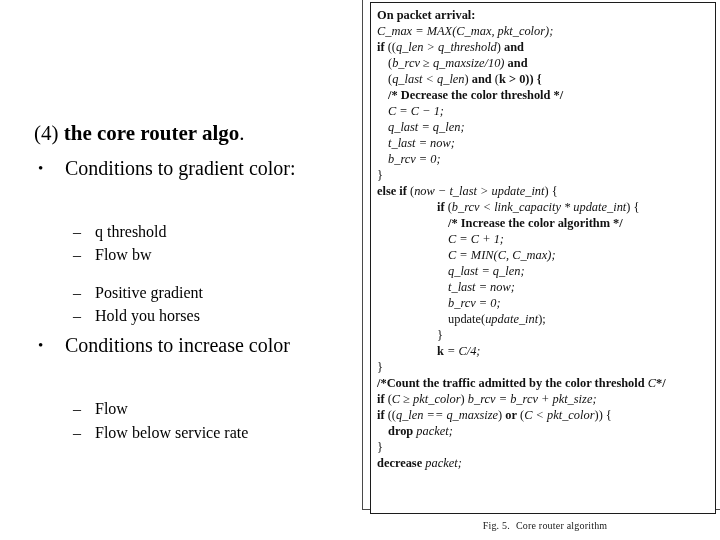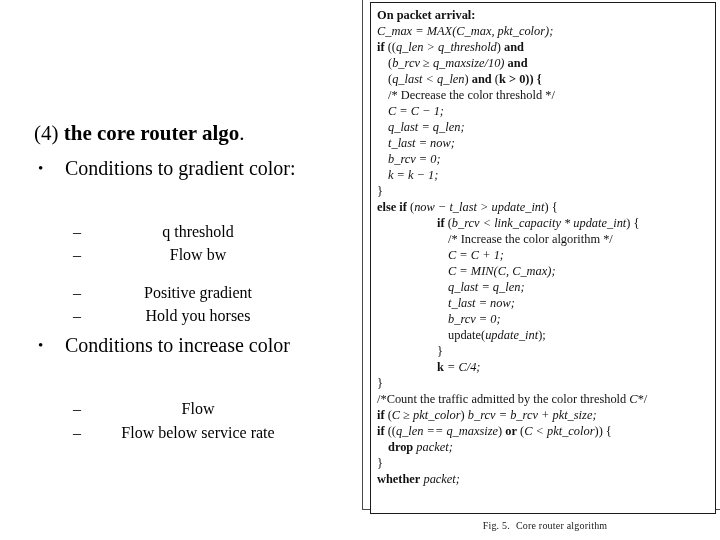--- a/index.html
+++ b/index.html
@@ -69,21 +69,21 @@
   .bullet-l2 .marker {
     position: absolute;
     left: 0px;
     top: 0px;
     width: 14px;
     font-size: 16px;
     line-height: 23px;
   }
   .bullet-l2 .txt {
     display: block;
-    text-align: center;
+    margin-left: 22px;
   }
 
   #b1 { top: 144px; }
   #s1 { top: 208px; }
   #s2 { top: 231px; }
   #s3 { top: 269px; }
   #s4 { top: 292px; }
   #b2 { top: 321px; }
   #s5 { top: 385px; }
   #s6 { top: 409px; }
@@ -126,21 +126,21 @@
     right: 2px;
     font-family: "Liberation Serif", "DejaVu Serif", serif;
     font-size: 12.4px;
     line-height: 16px;
     color: #111111;
     white-space: nowrap;
   }
   .cl { display: block; height: 16px; }
   .kw { font-weight: bold; }
   .id { font-style: italic; }
-  .cm { font-weight: normal; }
+  .cm { font-weight: bold; }
 
   .i0 { padding-left: 0px; }
   .i1 { padding-left: 11px; }
   .i4 { padding-left: 60px; }
   .i5 { padding-left: 71px; }
 
   #figure-caption {
     position: absolute;
     left: 0px;
     top: 520px;
@@ -224,21 +224,20 @@
       <span class="cl i1"><b class="cm">/* Decrease the color threshold */</b></span>
 
       <span class="cl i1"><i class="id">C = C − 1;</i></span>
 
       <span class="cl i1"><i class="id">q_last</i><i class="id"> = </i><i class="id">q_len</i><i class="id">;</i></span>
 
       <span class="cl i1"><i class="id">t_last</i><i class="id"> = </i><i class="id">now</i><i class="id">;</i></span>
 
       <span class="cl i1"><i class="id">b_rcv</i><i class="id"> = 0;</i></span>
 
-      <span class="cl i1"><i class="id">k = k − 1;</i></span>
 
       <span class="cl i0"><span>}</span></span>
 
       <span class="cl i0"><b class="kw">else if</b><span> (</span><i class="id">now − t_last</i><i class="id"> &gt; </i><i class="id">update_int</i><span>) {</span></span>
 
       <span class="cl i4"><b class="kw">if</b><span> (</span><i class="id">b_rcv</i><i class="id"> &lt; </i><i class="id">link_capacity</i><i class="id"> * </i><i class="id">update_int</i><span>) {</span></span>
 
       <span class="cl i5"><b class="cm">/* Increase the color algorithm */</b></span>
 
       <span class="cl i5"><i class="id">C = C + 1;</i></span>
@@ -263,21 +262,21 @@
 
       <span class="cl i0"><b class="kw">if</b><span> (</span><i class="id">C</i><i class="id"> ≥ </i><i class="id">pkt_color</i><span>) </span><i class="id">b_rcv</i><i class="id"> = </i><i class="id">b_rcv</i><i class="id"> + </i><i class="id">pkt_size</i><i class="id">;</i></span>
 
 
       <span class="cl i0"><b class="kw">if</b><span> ((</span><i class="id">q_len</i><i class="id"> == </i><i class="id">q_maxsize</i><span>) </span><b class="kw">or</b><span> (</span><i class="id">C</i><i class="id"> &lt; </i><i class="id">pkt_color</i><span>)) {</span></span>
 
       <span class="cl i1"><b class="kw">drop</b><i class="id"> packet</i><i class="id">;</i></span>
 
       <span class="cl i0"><span>}</span></span>
 
-      <span class="cl i0"><b class="kw">whether</b><i class="id"> packet</i><i class="id">;</i></span>
+      <span class="cl i0"><b class="kw">decrease</b><i class="id"> packet</i><i class="id">;</i></span>
 
     </div>
   </div>
 
   <div id="figure-caption">
     <span class="capnum">Fig. 5.</span><span>Core router algorithm</span>
   </div>
 
 </div>
 

